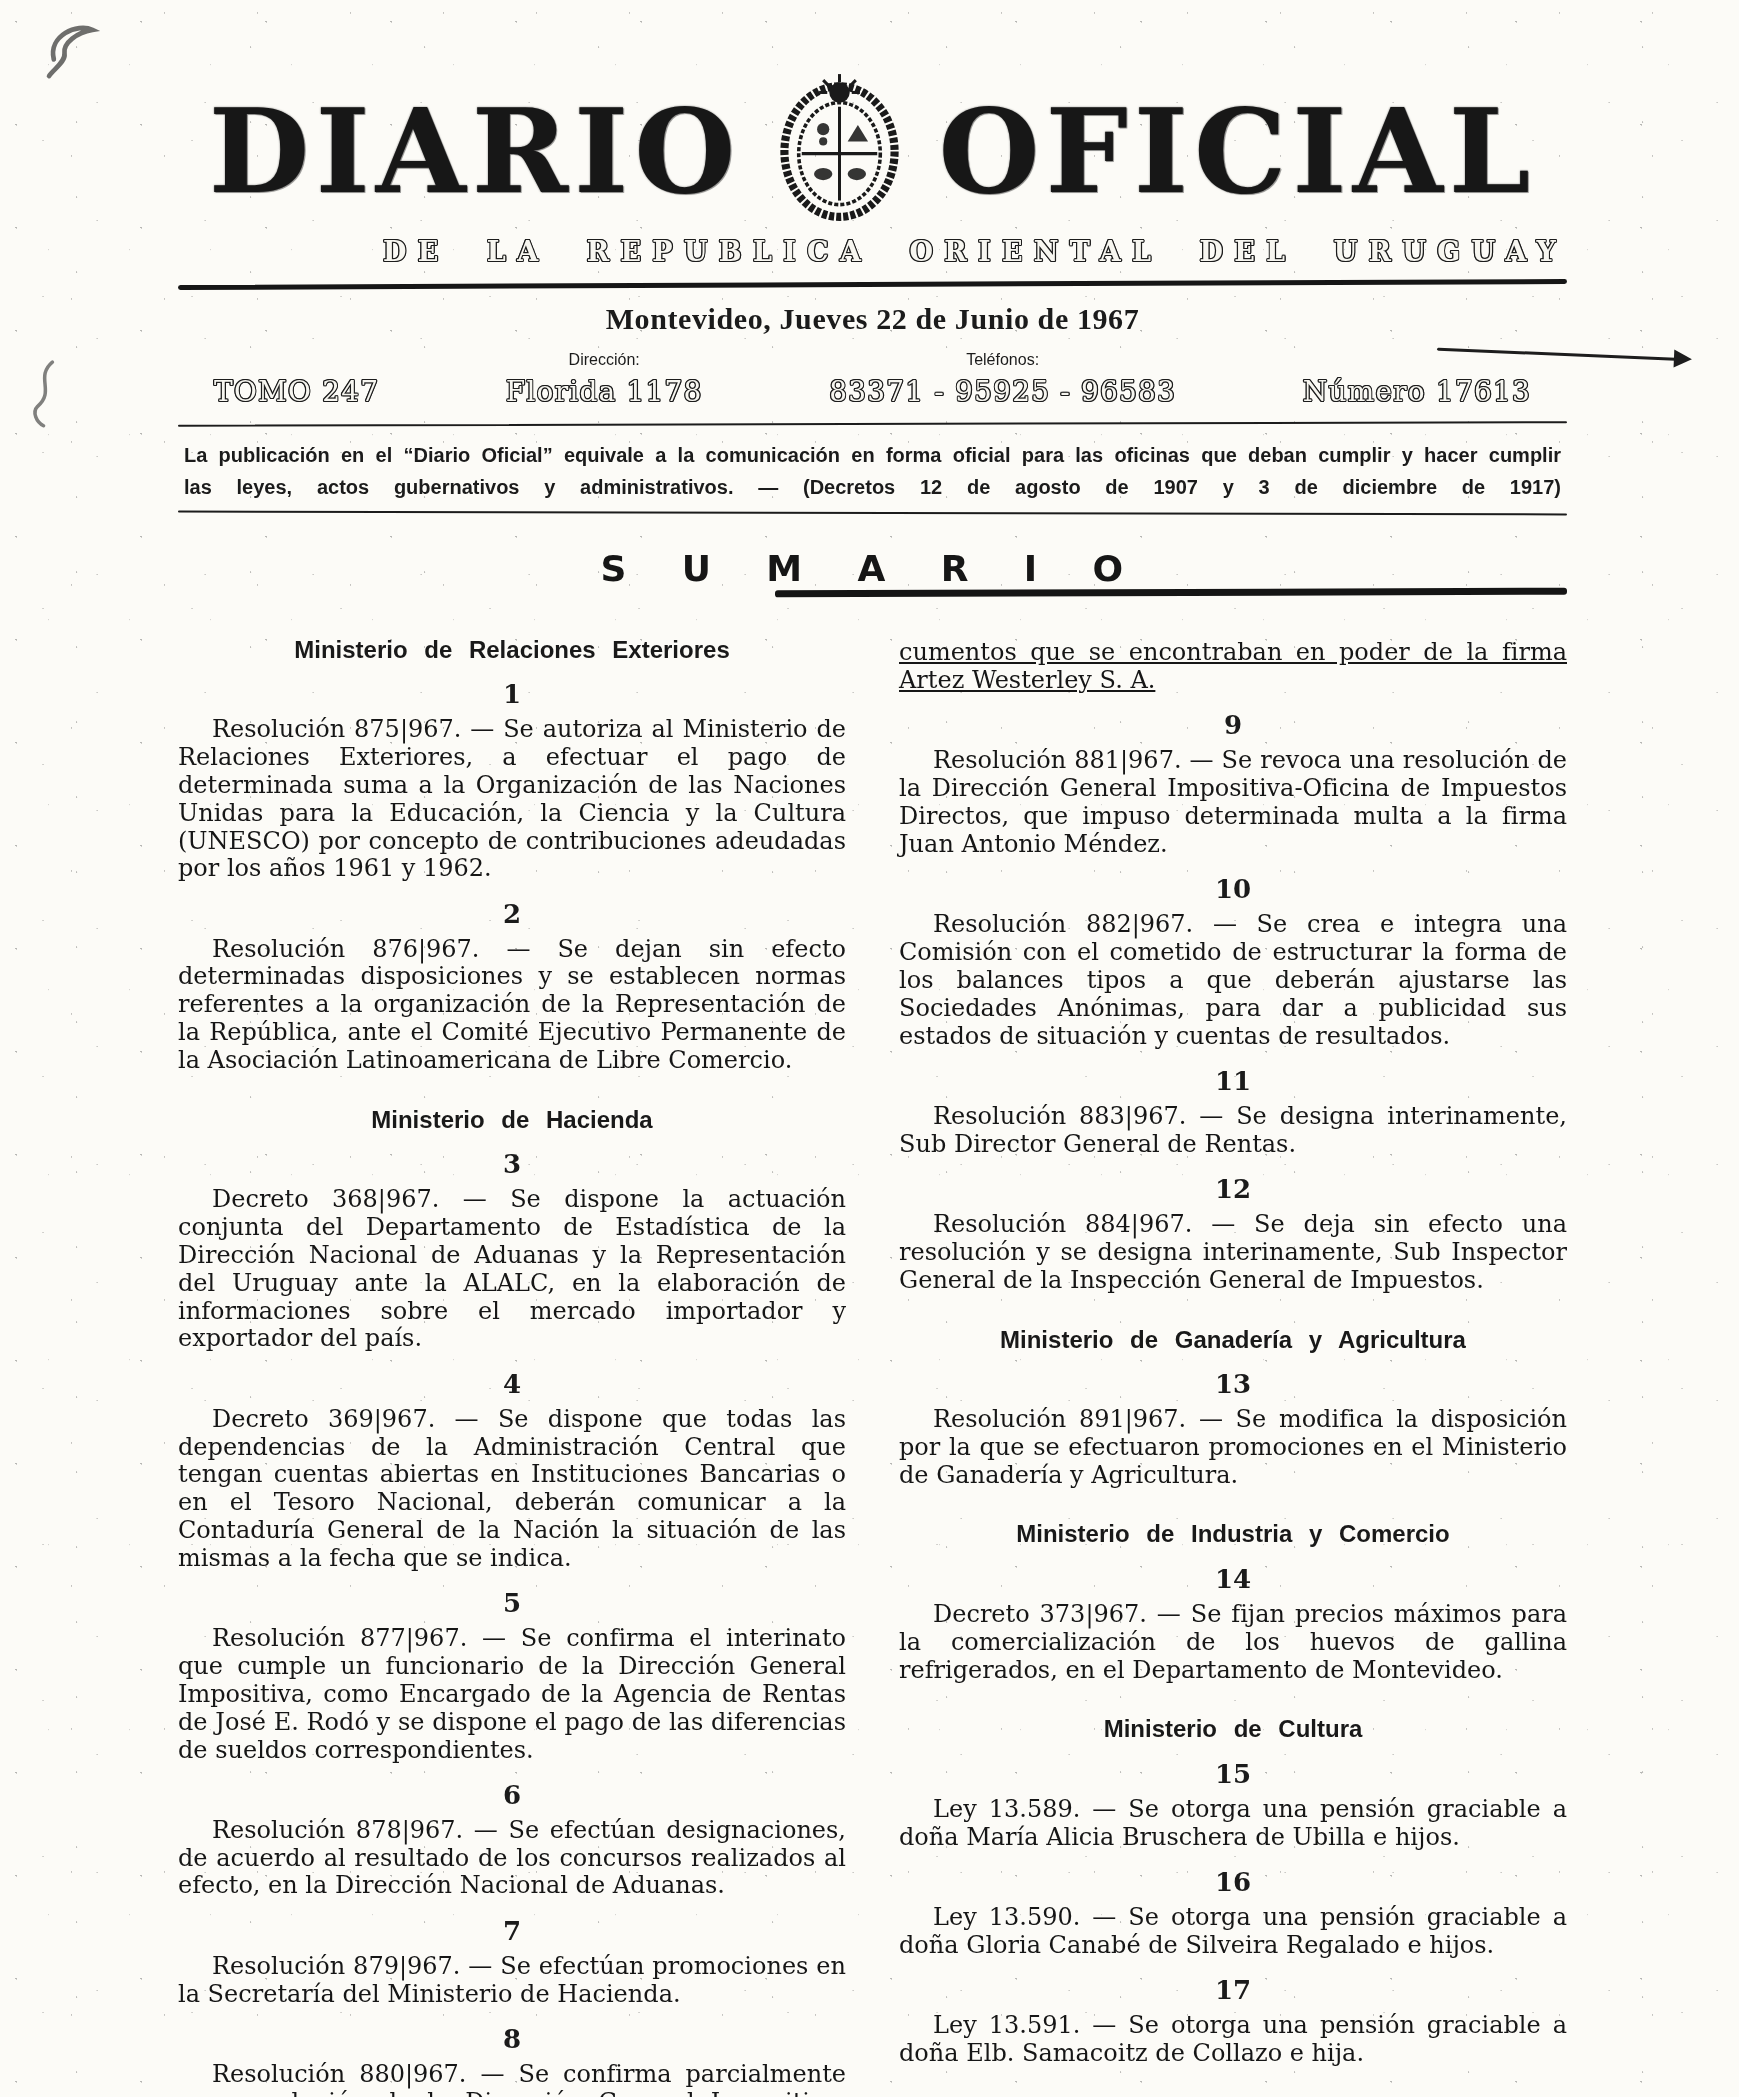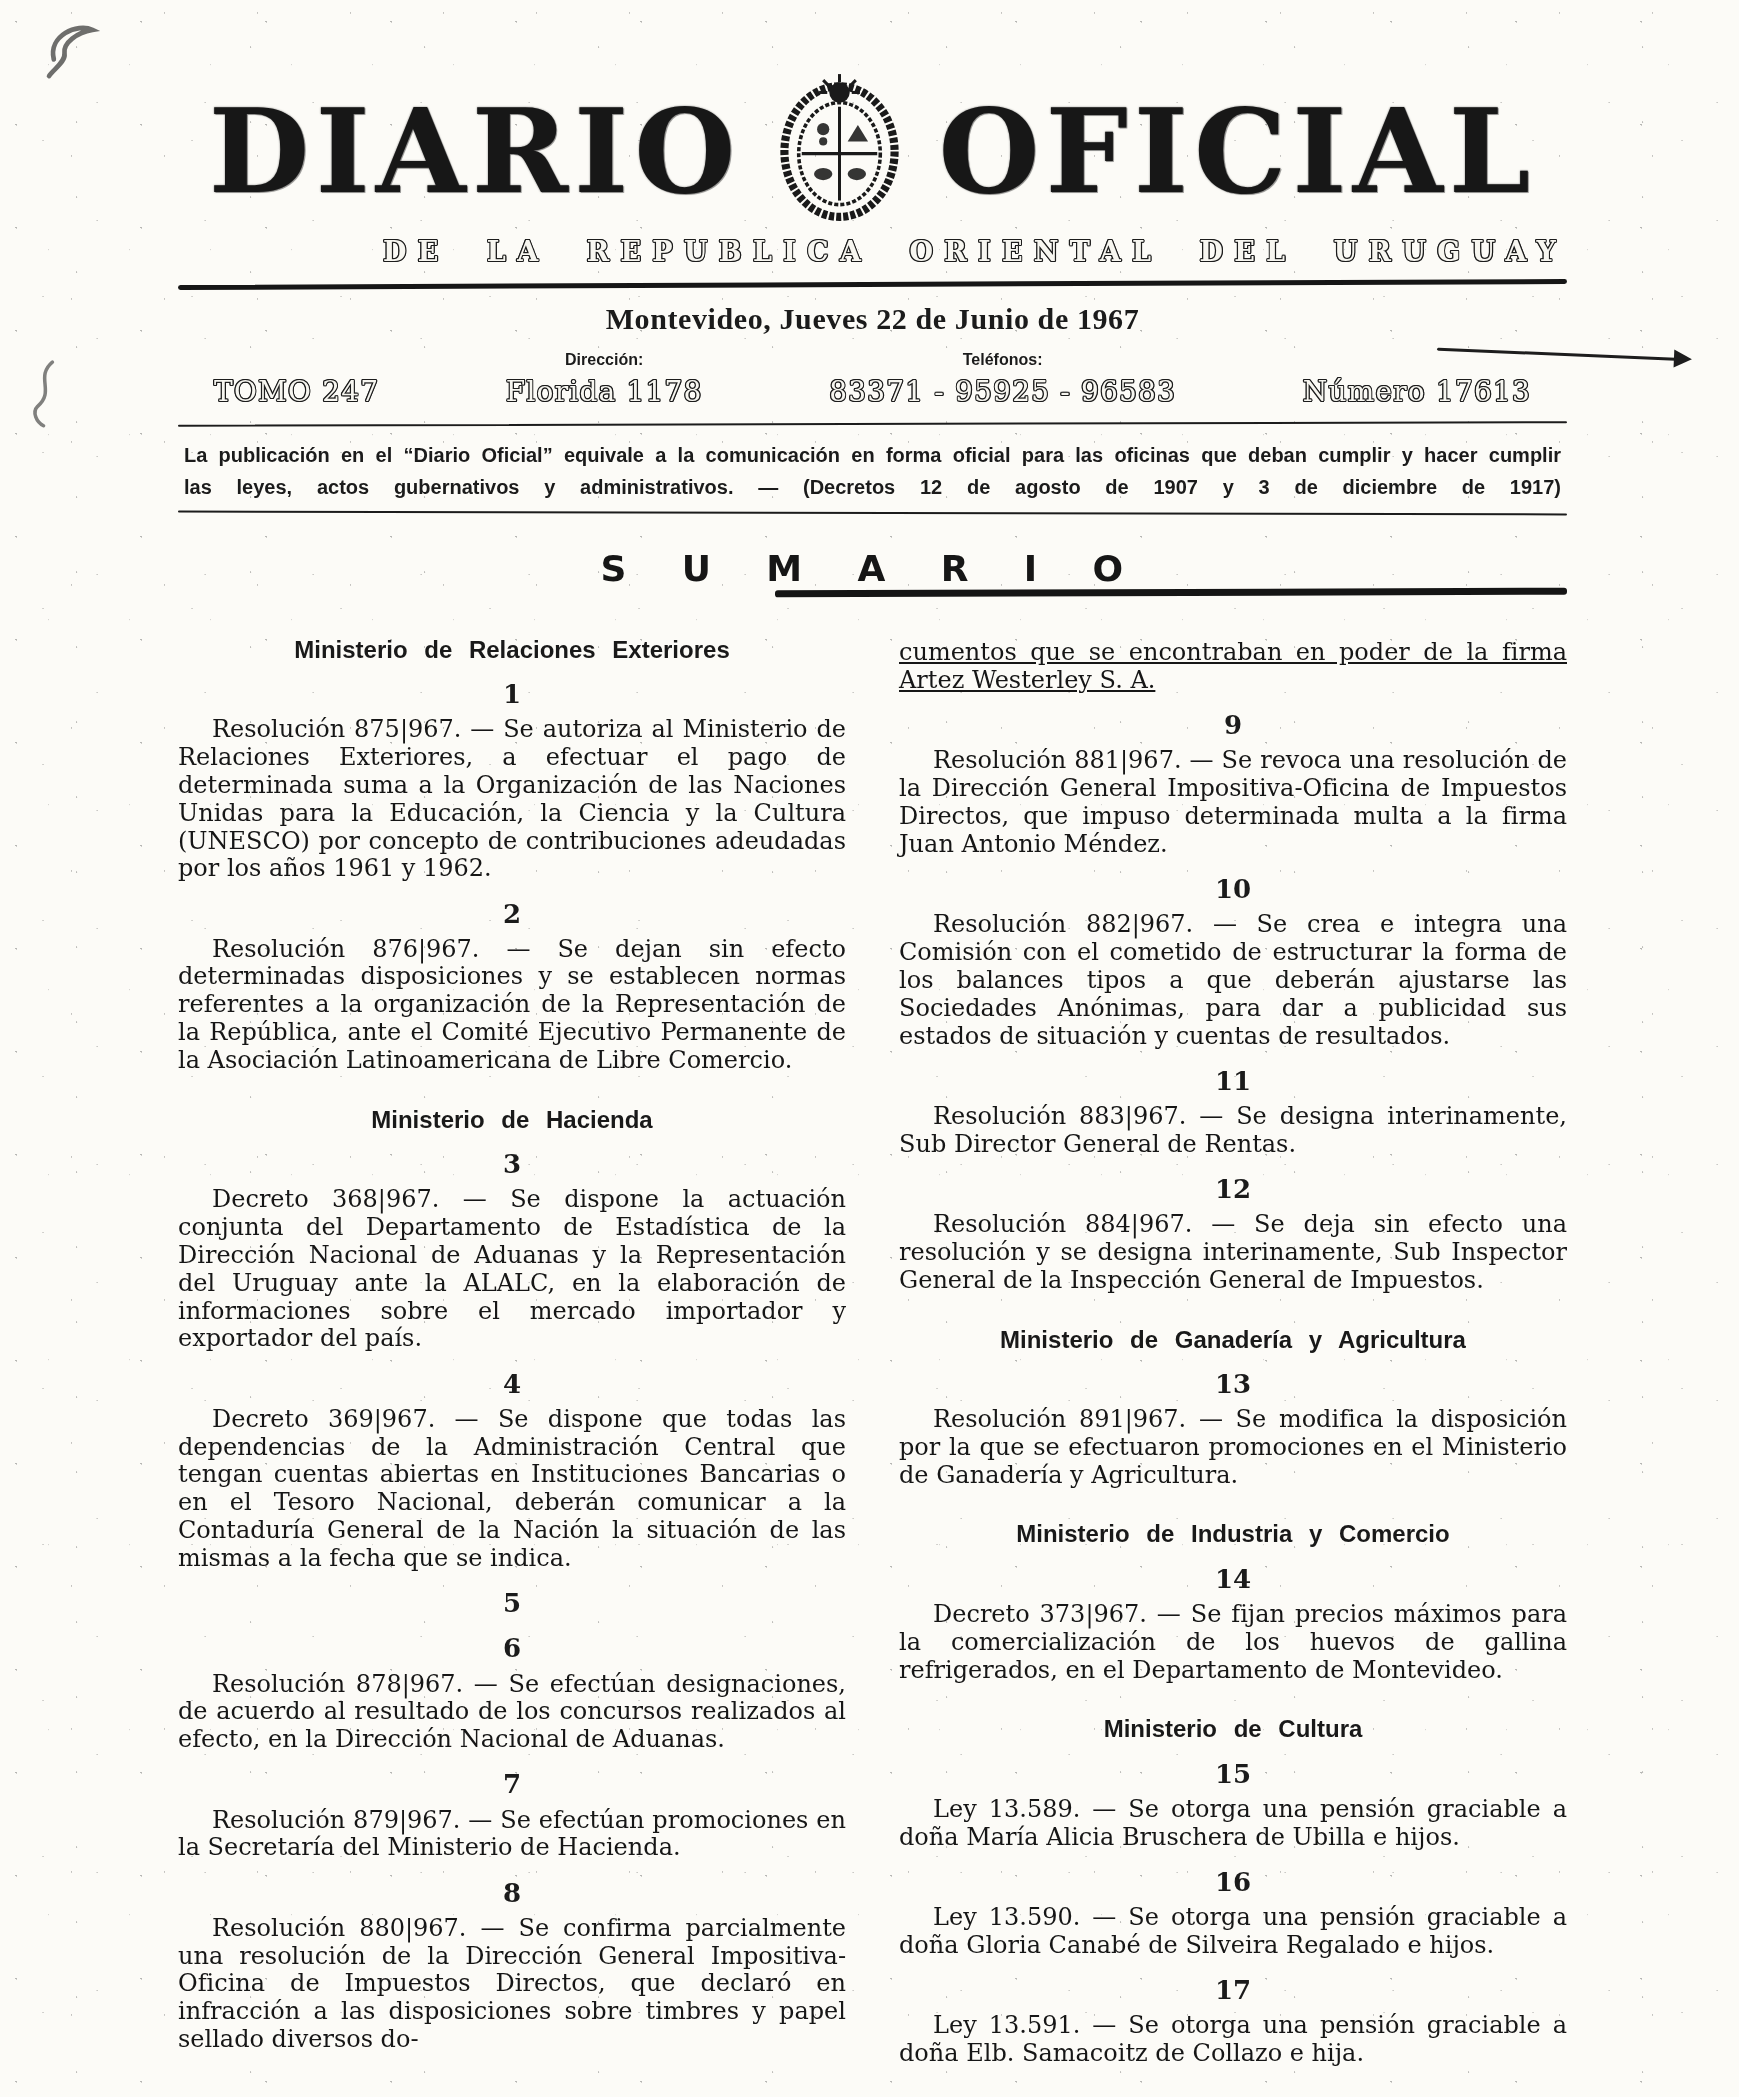--- a/index.html
+++ b/index.html
@@ -106,21 +106,21 @@
   .info-bar {
     display: flex;
     justify-content: space-between;
     align-items: flex-end;
     margin-top: 15.4px;
     padding: 0 36px;
   }
   .info-cell { text-align: center; }
   .info-label {
     font-family: "Liberation Sans", sans-serif;
-    font-weight: bold;
+    font-weight: normal;
     font-size: 16px;
     margin-bottom: 6px;
   }
   .info-value {
     font-family: "DejaVu Serif", serif;
     font-weight: normal;
     font-size: 28px;
     letter-spacing: 1.2px;
   }
 
@@ -294,20 +294,21 @@
         <div>
           <div class="entry-number">3</div>
           <p class="entry-text">Decreto 368|967. — Se dispone la actuación conjunta del Departamento de Estadística de la Dirección Nacional de Aduanas y la Representación del Uruguay ante la ALALC, en la elaboración de informaciones sobre el mercado importador y exportador del país.</p>
         </div>
         <div>
           <div class="entry-number">4</div>
           <p class="entry-text">Decreto 369|967. — Se dispone que todas las dependencias de la Administración Central que tengan cuentas abiertas en Instituciones Bancarias o en el Tesoro Nacional, deberán comunicar a la Contaduría General de la Nación la situación de las mismas a la fecha que se indica.</p>
         </div>
         <div>
           <div class="entry-number">5</div>
+          <p class="entry-text">Resolución 877|967. — Se confirma el interinato que cumple un funcionario de la Dirección General Impositiva, como Encargado de la Agencia de Rentas de José E. Rodó y se dispone el pago de las diferencias de sueldos correspondientes.</p>
         </div>
         <div>
           <div class="entry-number">6</div>
           <p class="entry-text">Resolución 878|967. — Se efectúan designaciones, de acuerdo al resultado de los concursos realizados al efecto, en la Dirección Nacional de Aduanas.</p>
         </div>
         <div>
           <div class="entry-number">7</div>
           <p class="entry-text">Resolución 879|967. — Se efectúan promociones en la Secretaría del Ministerio de Hacienda.</p>
         </div>
         <div>

